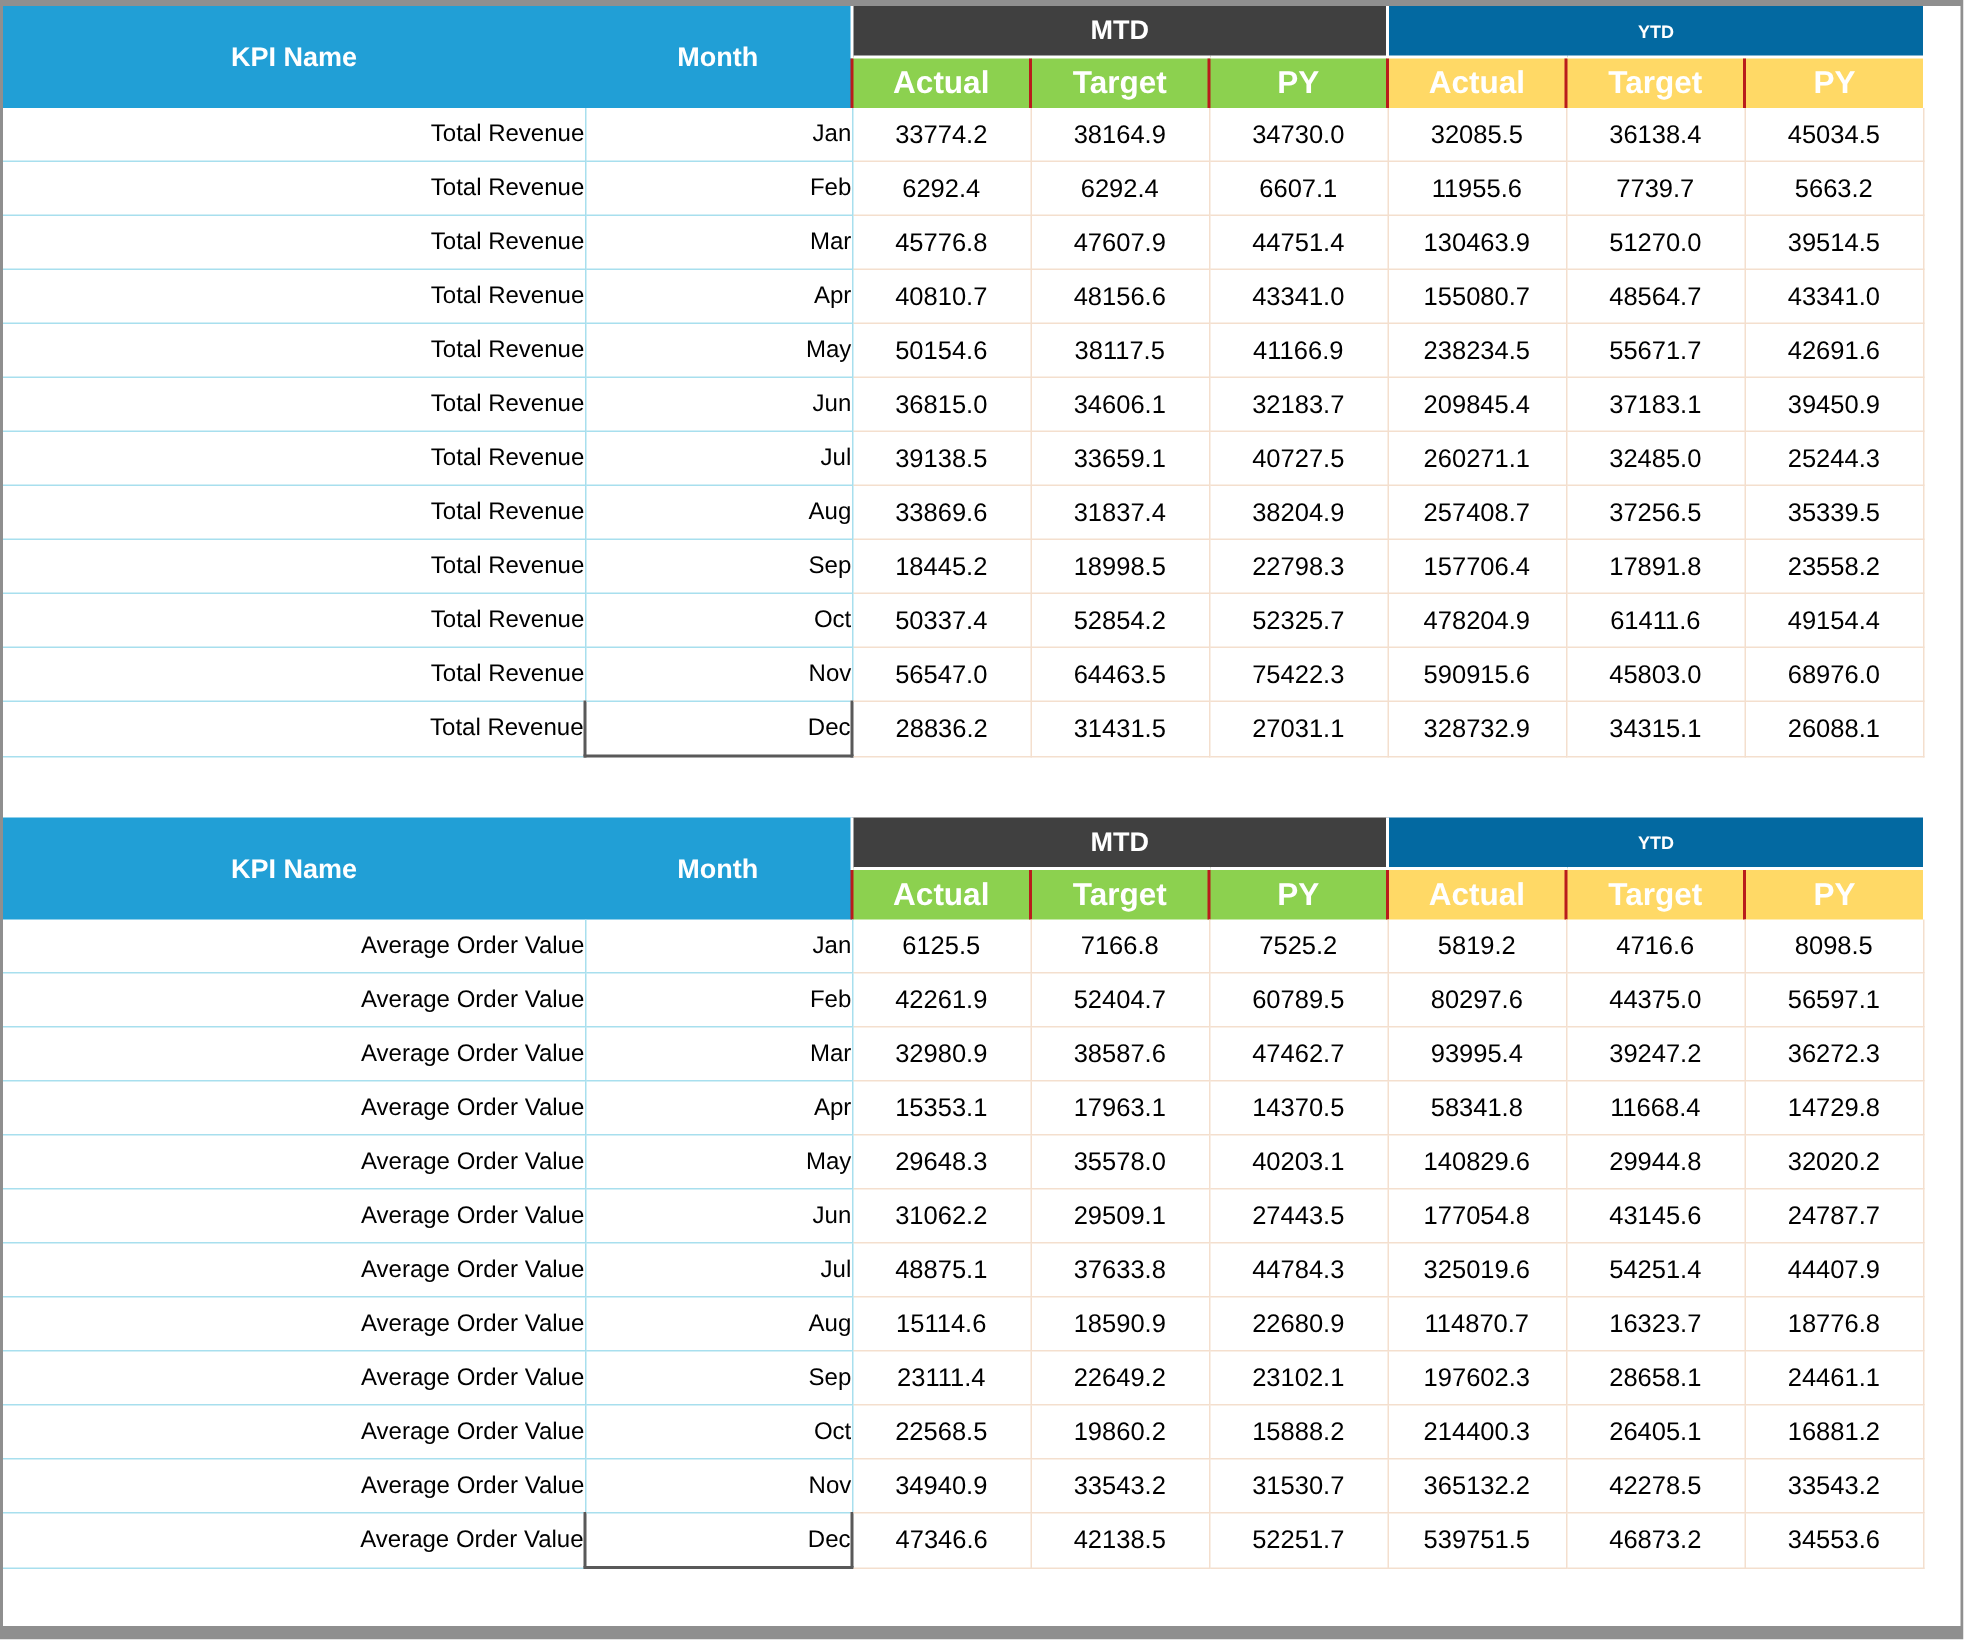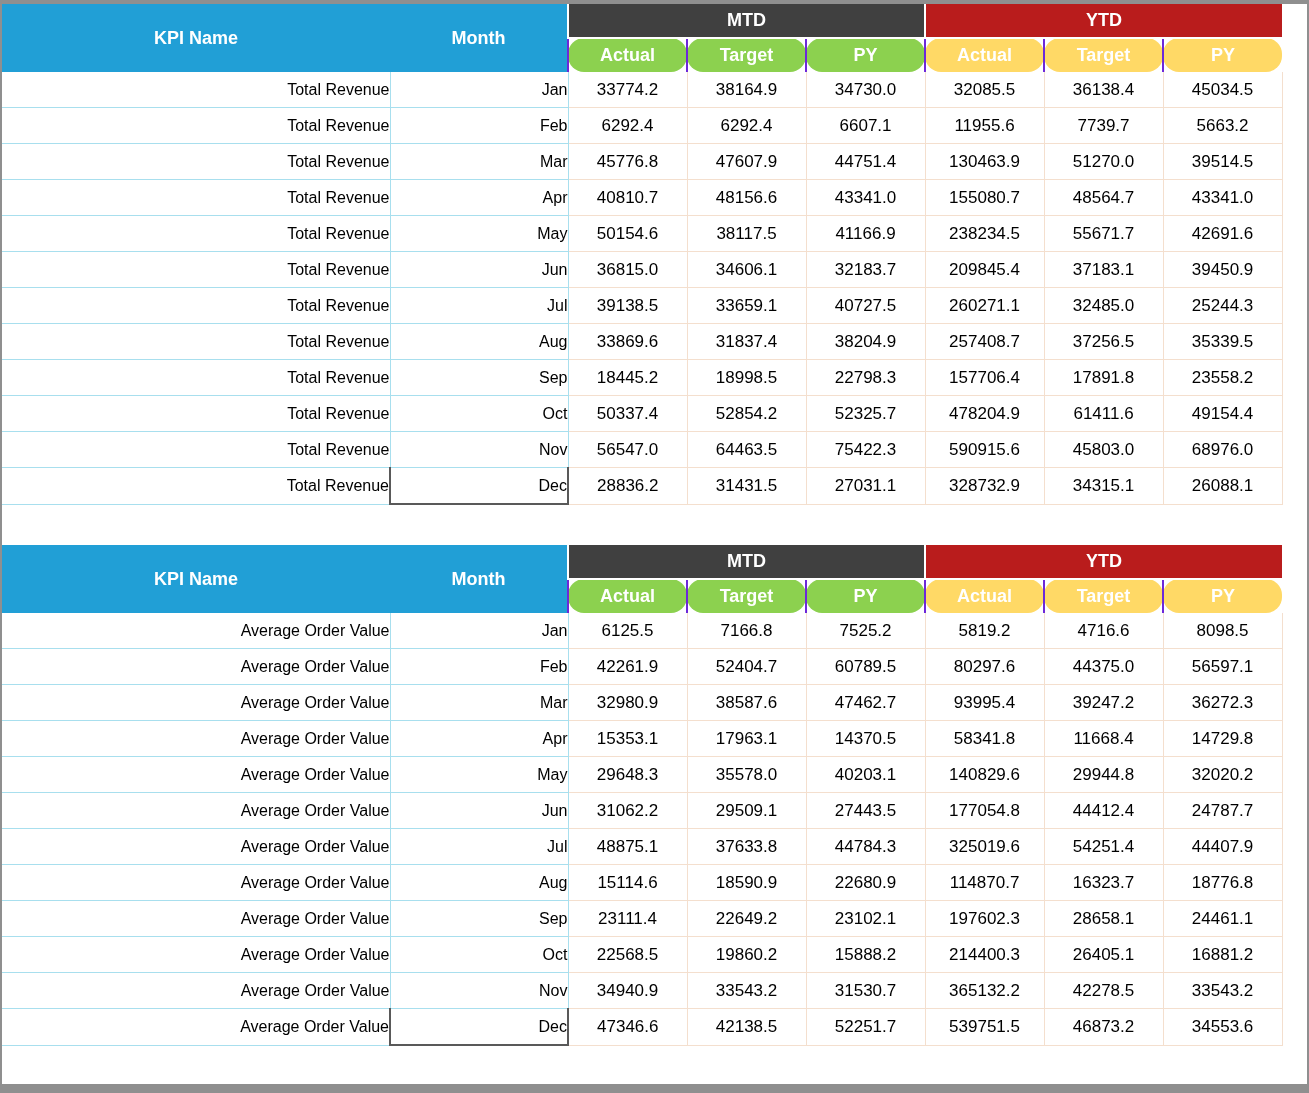--- a/index.html
+++ b/index.html
@@ -19,22 +19,22 @@
     border-bottom:1px solid #7f7f7f;
   }
   .kpi-table {
     border-collapse:collapse;
     table-layout:fixed;
     width:1214px;
   }
   .kpi-table th { padding:0; font-weight:bold; color:#fff; }
   th.h-blue  { background:#219FD6; font-size:18px; }
   th.h-mtd   { background:#404040; font-size:18px; border-left:2px solid #fff; }
-  th.h-ytd   { background:#b91c1c; font-size:18px; border-left:2px solid #fff; }
-  th.h-sub   { height:33px; font-size:18px; border-left:2px solid #6d28d9; border-top:2px solid #fff;border-radius:16px; }
+  th.h-ytd   { background:#0369a1; font-size:12px; border-left:2px solid #fff; }
+  th.h-sub   { height:33px; font-size:21px; border-left:2px solid #b91c1c; border-top:2px solid #fff; }
   th.h-sub-g { background:#8CD14F; }
   th.h-sub-y { background:#FFD966; }
   tr.h-top th { height:33px; }
   .kpi-table td {
     height:35px; padding:0;
     text-align:center; vertical-align:middle;
     color:#000; font-size:17px;
   }
   td.c-name, td.c-month {
     font-size:16px;
@@ -291,21 +291,21 @@
             <td class="c-num">29944.8</td>
             <td class="c-num">32020.2</td>
           </tr>
           <tr>
             <td class="c-name">Average Order Value</td>
             <td class="c-month">Jun</td>
             <td class="c-num">31062.2</td>
             <td class="c-num">29509.1</td>
             <td class="c-num">27443.5</td>
             <td class="c-num">177054.8</td>
-            <td class="c-num">44412.4</td>
+            <td class="c-num">43145.6</td>
             <td class="c-num">24787.7</td>
           </tr>
           <tr>
             <td class="c-name">Average Order Value</td>
             <td class="c-month">Jul</td>
             <td class="c-num">48875.1</td>
             <td class="c-num">37633.8</td>
             <td class="c-num">44784.3</td>
             <td class="c-num">325019.6</td>
             <td class="c-num">54251.4</td>

